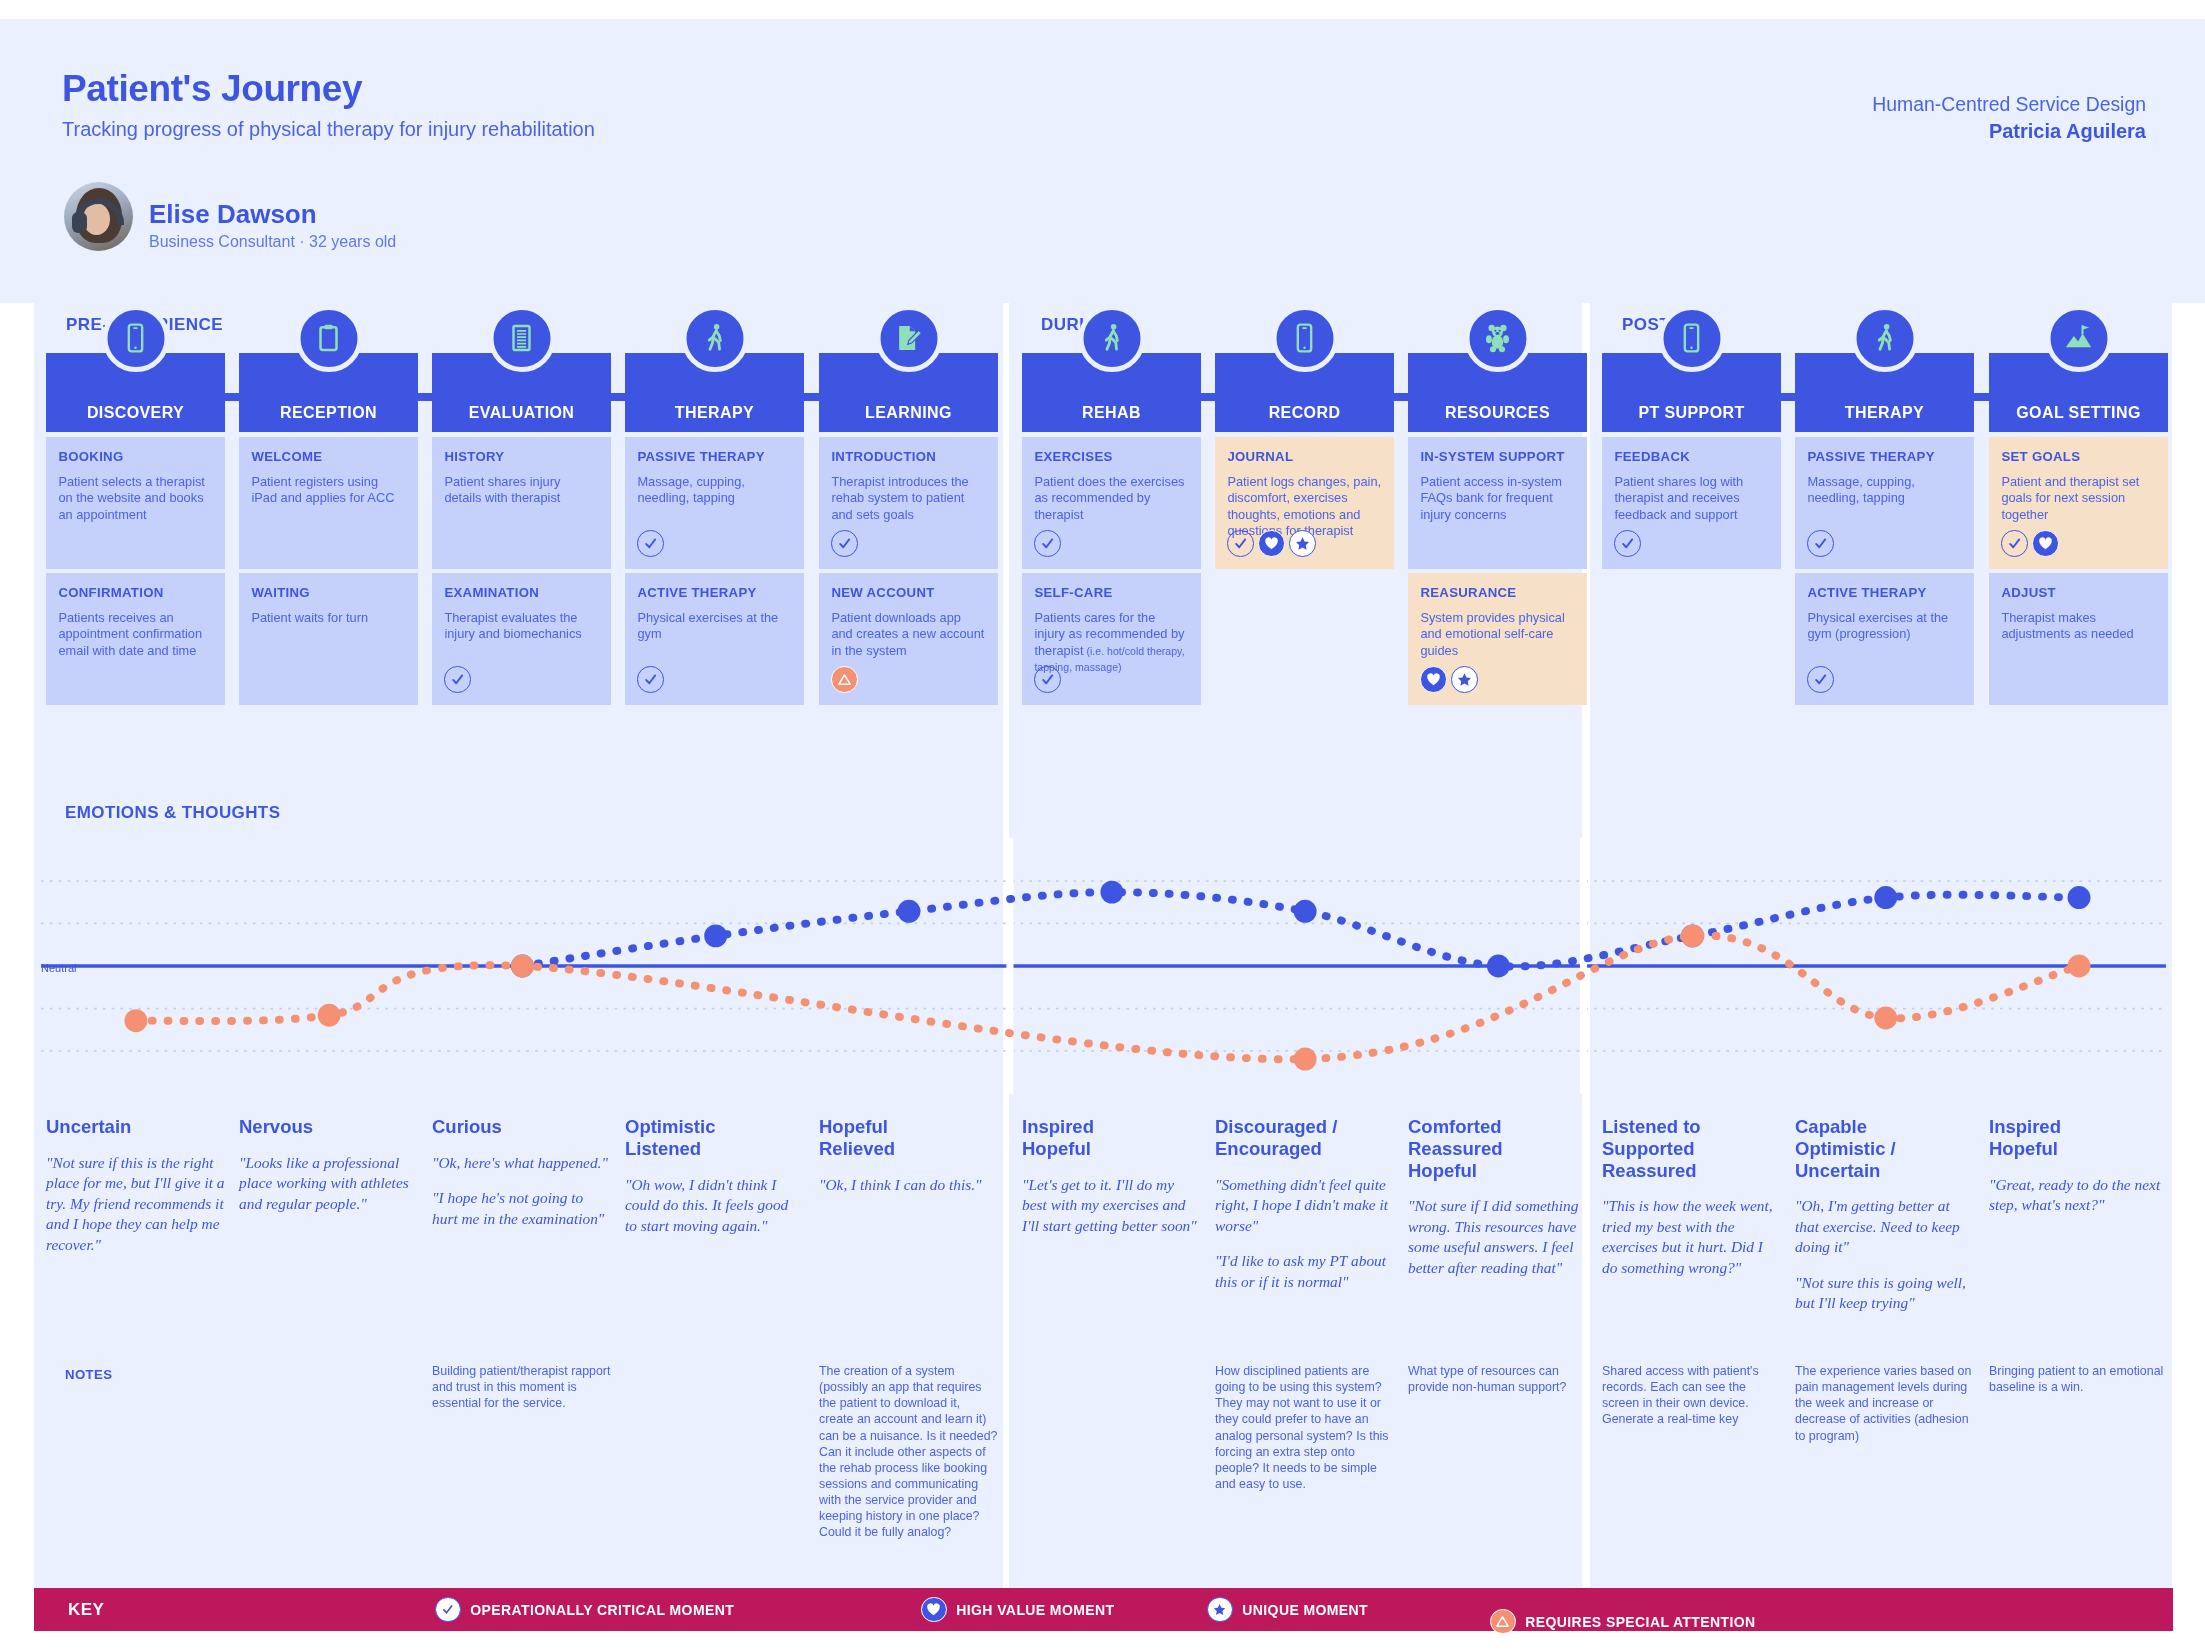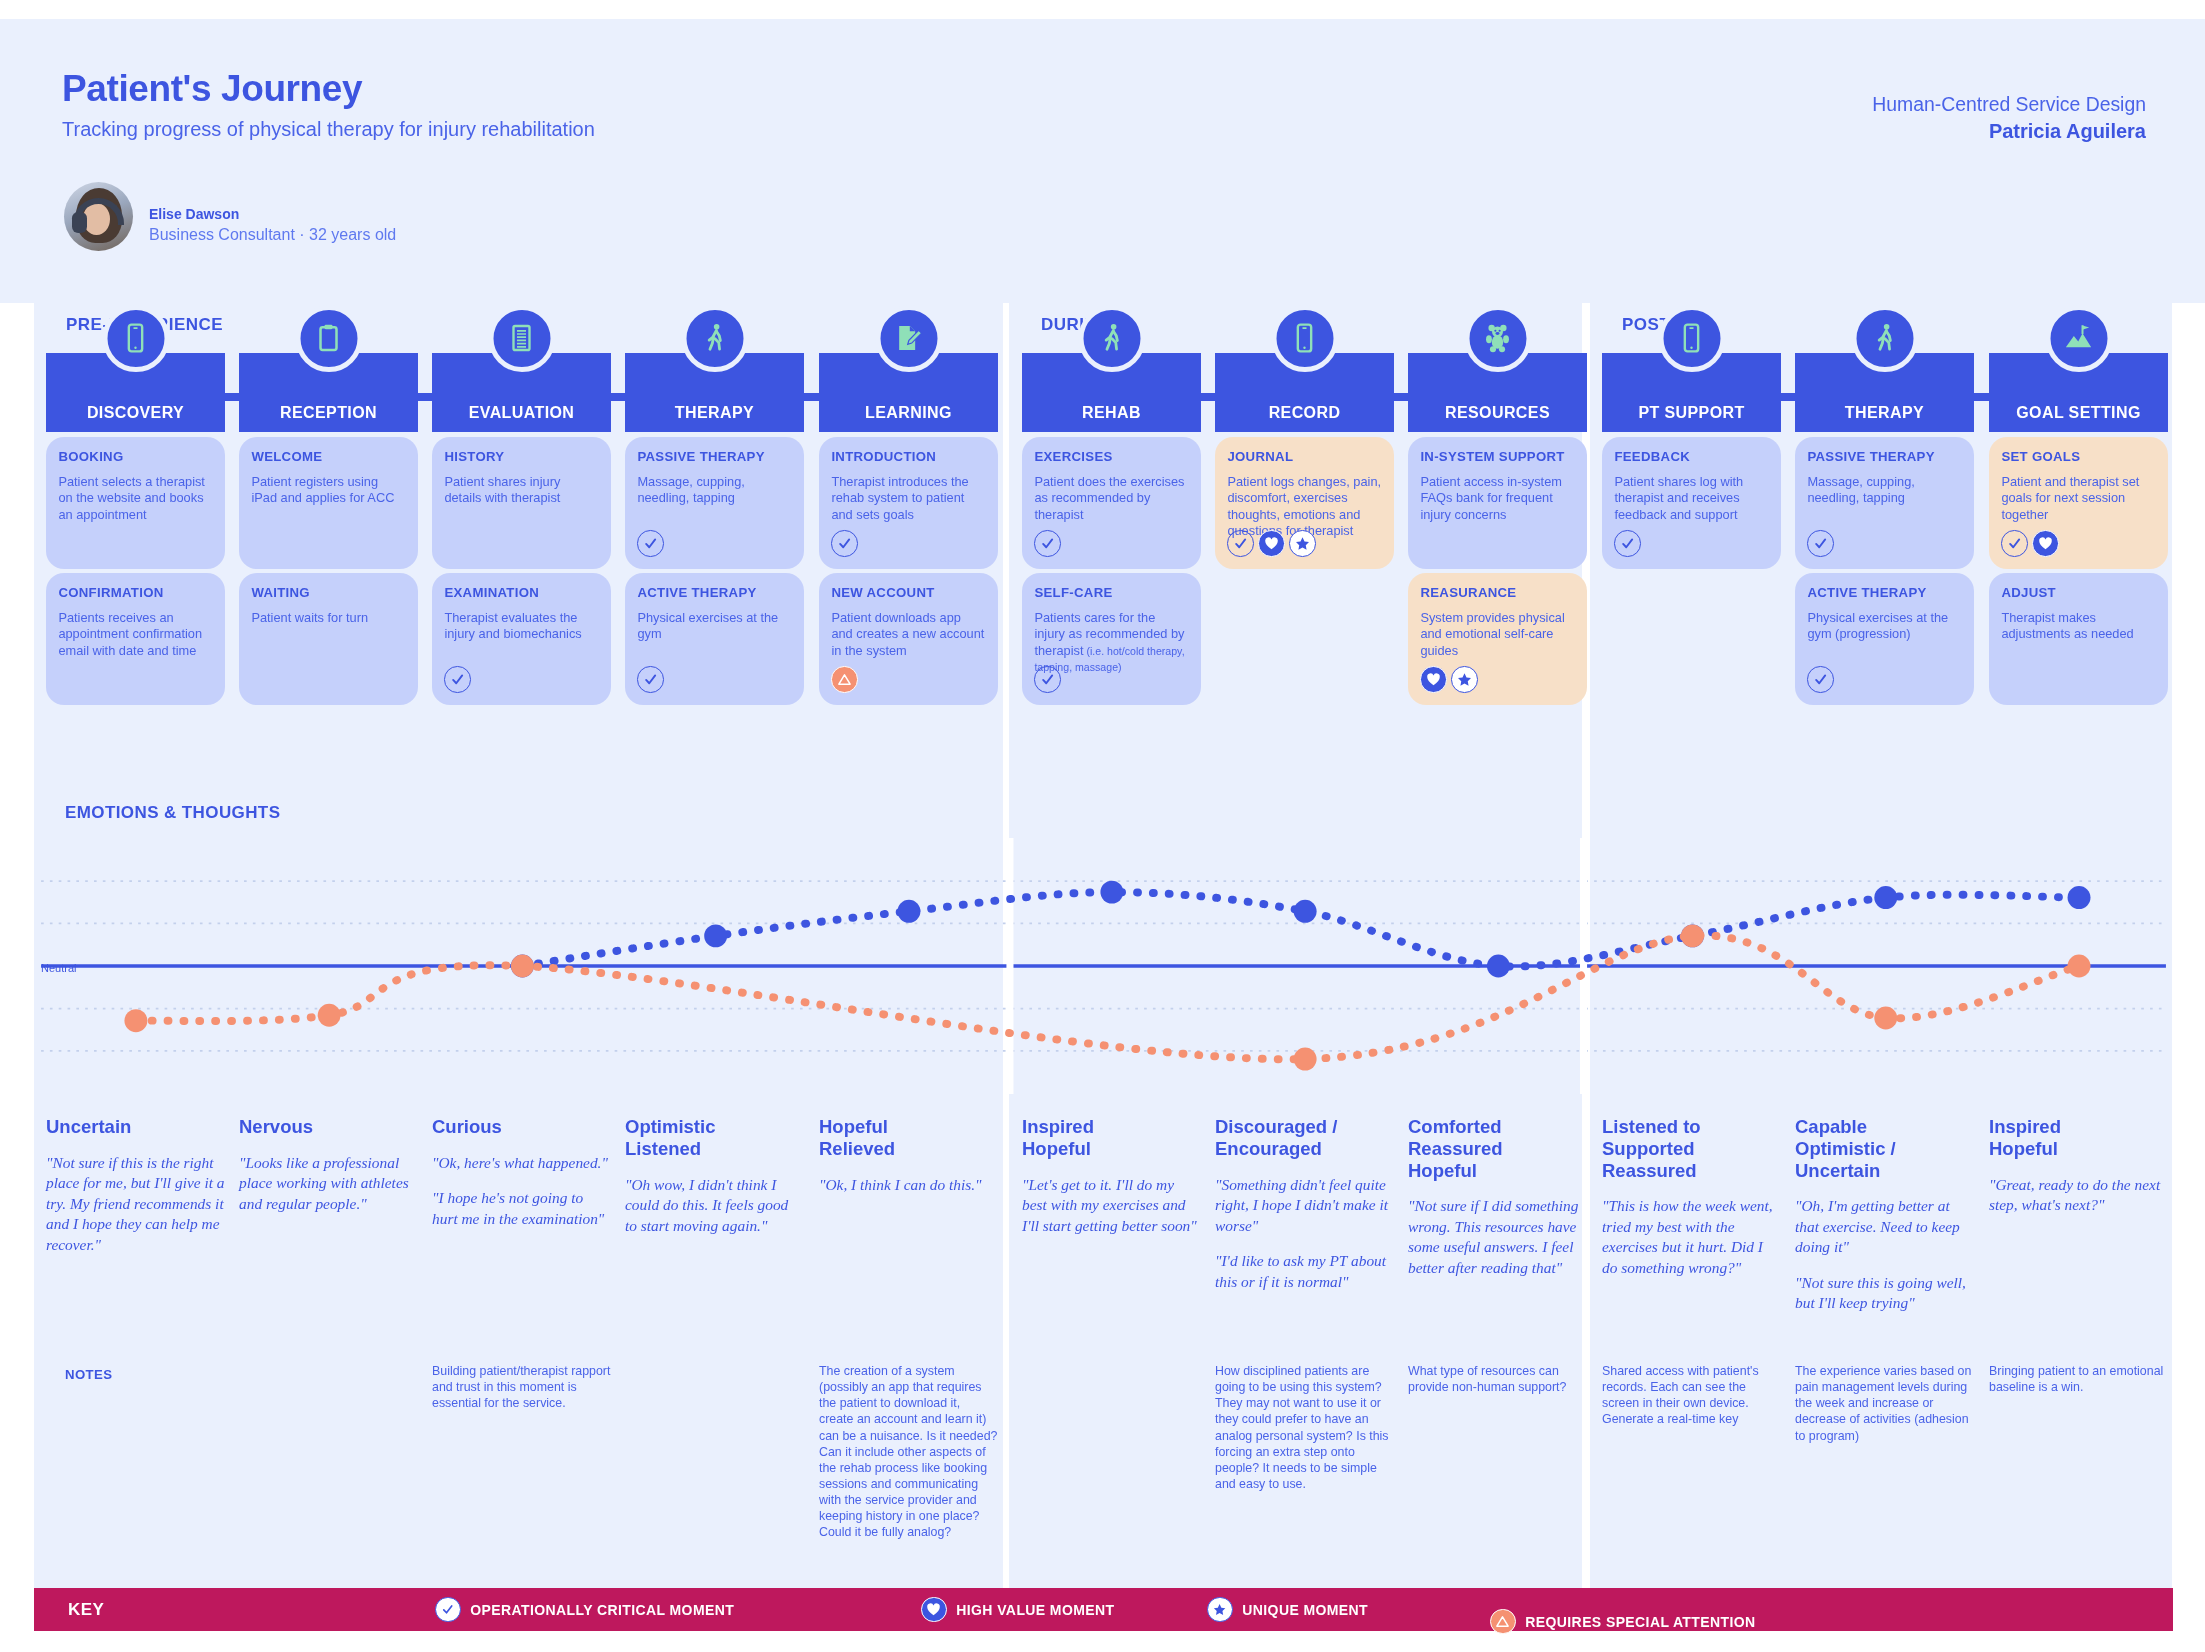--- a/index.html
+++ b/index.html
@@ -20,21 +20,21 @@
 
   .persona { position: absolute; left: 64px; top: 163px; display: flex; align-items: center; gap: 16px; }
   .avatar { width: 69px; height: 69px; border-radius: 50%; overflow: hidden; position: relative;
             background: linear-gradient(160deg,#cfd7e6 0%, #9aa7bd 45%, #6f6257 100%); flex: none; }
   .avatar .hair { position: absolute; left: 12.4px; top: 5.3px; width: 46px; height: 55px; border-radius: 50% 50% 42% 42%;
                   background: #4a3b33; }
   .avatar .face { position: absolute; left: 19.4px; top: 21px; width: 26.5px; height: 32px; border-radius: 50%; background: #e2bda4; }
   .avatar .hp { position: absolute; left: 8.8px; top: 16px; width: 51px; height: 26.5px; border: 6.2px solid #3a4254;
                 border-radius: 26.5px 26.5px 0 0; border-bottom: none; }
   .avatar .hp2 { position: absolute; left: 8px; top: 30px; width: 15px; height: 21px; background: #3a4254; border-radius: 6.2px; }
-  .persona-name { font-size: 14px; font-weight: bold; color: #3d55e0; line-height: 1.2; margin-top: 16px; }
+  .persona-name { font-size: 26px; font-weight: bold; color: #3d55e0; line-height: 1.2; margin-top: 16px; }
   .persona-meta { font-size: 16px; color: #5f79ef; margin-top: 3.5px; }
 
   
   .phases { position: absolute; left: 0; top: 303px; width: 2206px; height: 1285px; }
   .phase { position: absolute; top: 0; height: 1285px; background: #eaf0fd; }
   .phase-pre  { left: 34px;   width: 969px; }
   .phase-dur  { left: 1009px; width: 573px;  }
   .phase-post { left: 1590px; width: 582px;  }
   .phase-label { position: absolute; top: 12.4px; left: 32px; font-size: 17px; font-weight: bold;
                  color: #3d55e0; letter-spacing: 0.5px; }
@@ -45,21 +45,21 @@
   .col { position: absolute; top: 0; width: 179px; }
   .stage-head { position: absolute; top: 50px; left: 0; width: 179px; height: 79px; background: #3d55e0;
                 display: flex; align-items: flex-end; justify-content: center; padding-bottom: 9.7px; }
   .stage-name { font-size: 16px; font-weight: bold; color: #ffffff; letter-spacing: 0.4px; }
   .stage-circle { position: absolute; left: 50%; top: 1.8px; transform: translateX(-50%);
                   width: 67px; height: 67px; border-radius: 50%; background: #3d55e0;
                   border: 5.3px solid #eaf0fd; display: flex; align-items: center; justify-content: center; }
   .stage-circle svg { width: 32px; height: 32px; }
 
   
-  .card { position: absolute; left: 0; width: 179px; background: #c5d0fb; padding: 11.5px 12.4px 12.4px 12.4px; border-radius: 18px; }
+  .card { position: absolute; left: 0; width: 179px; background: #c5d0fb; padding: 11.5px 12.4px 12.4px 12.4px; }
   .card.accent { background: #f7e0c8; }
   .card.r1 { top: 134px; height: 132px; }
   .card.r2 { top: 270px; height: 132px; }
   .card-title { font-size: 13.2px; font-weight: bold; color: #3d55e0; letter-spacing: 0.3px; line-height: 1.2; }
   .card-desc { margin-top: 9.7px; font-size: 12.8px; line-height: 1.28; color: #4a63e8; }
   .card-desc .small { font-size: 10.6px; }
   .badges { position: absolute; left: 12.4px; bottom: 12.4px; display: flex; gap: 4.4px; align-items: center; }
   .badge { width: 26.5px; height: 26.5px; border-radius: 50%; display: flex; align-items: center; justify-content: center; flex: none; }
   .badge.check { background: transparent; border: 1.8px solid #3d55e0; }
   .badge.heart { background: #3d55e0; border: 1.8px solid #ffffff; }

